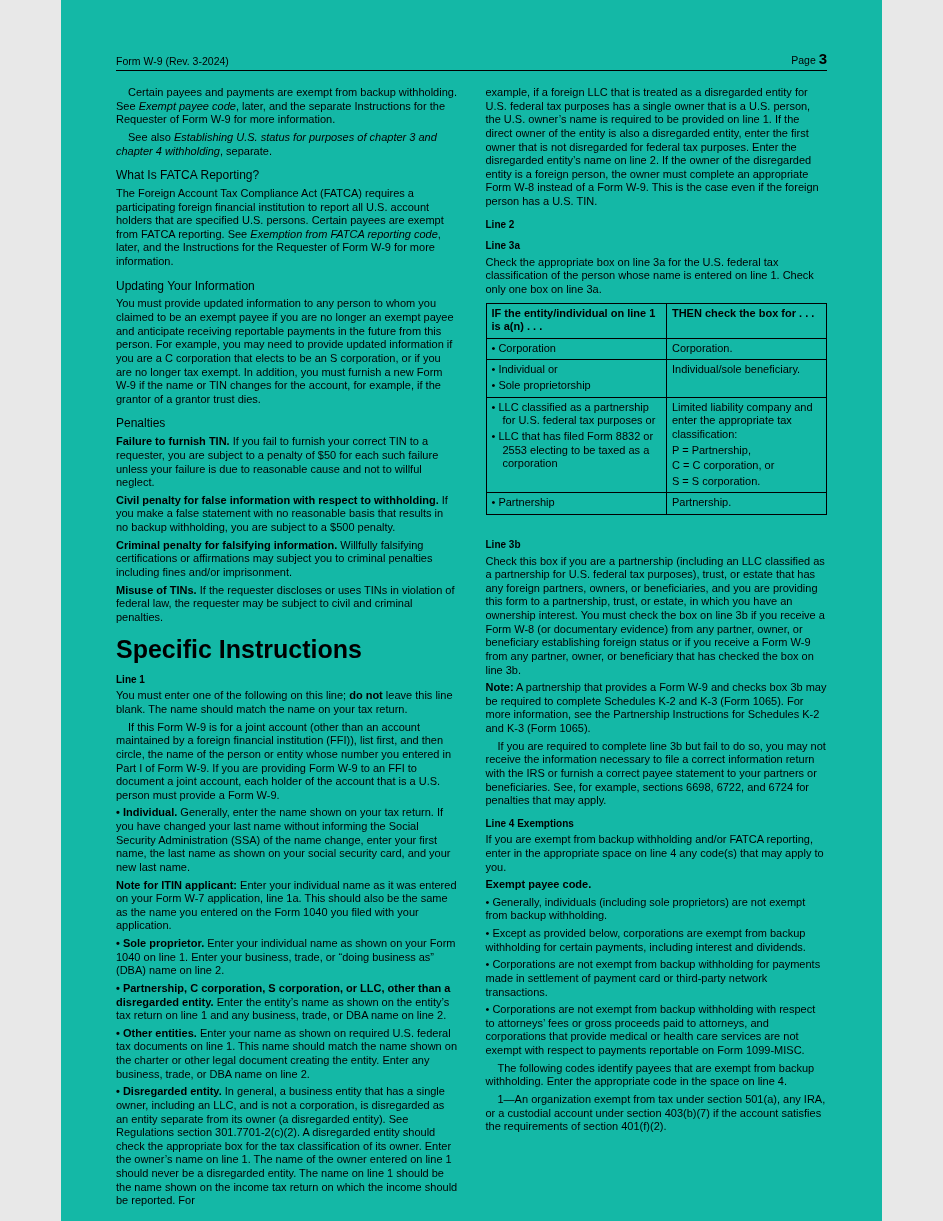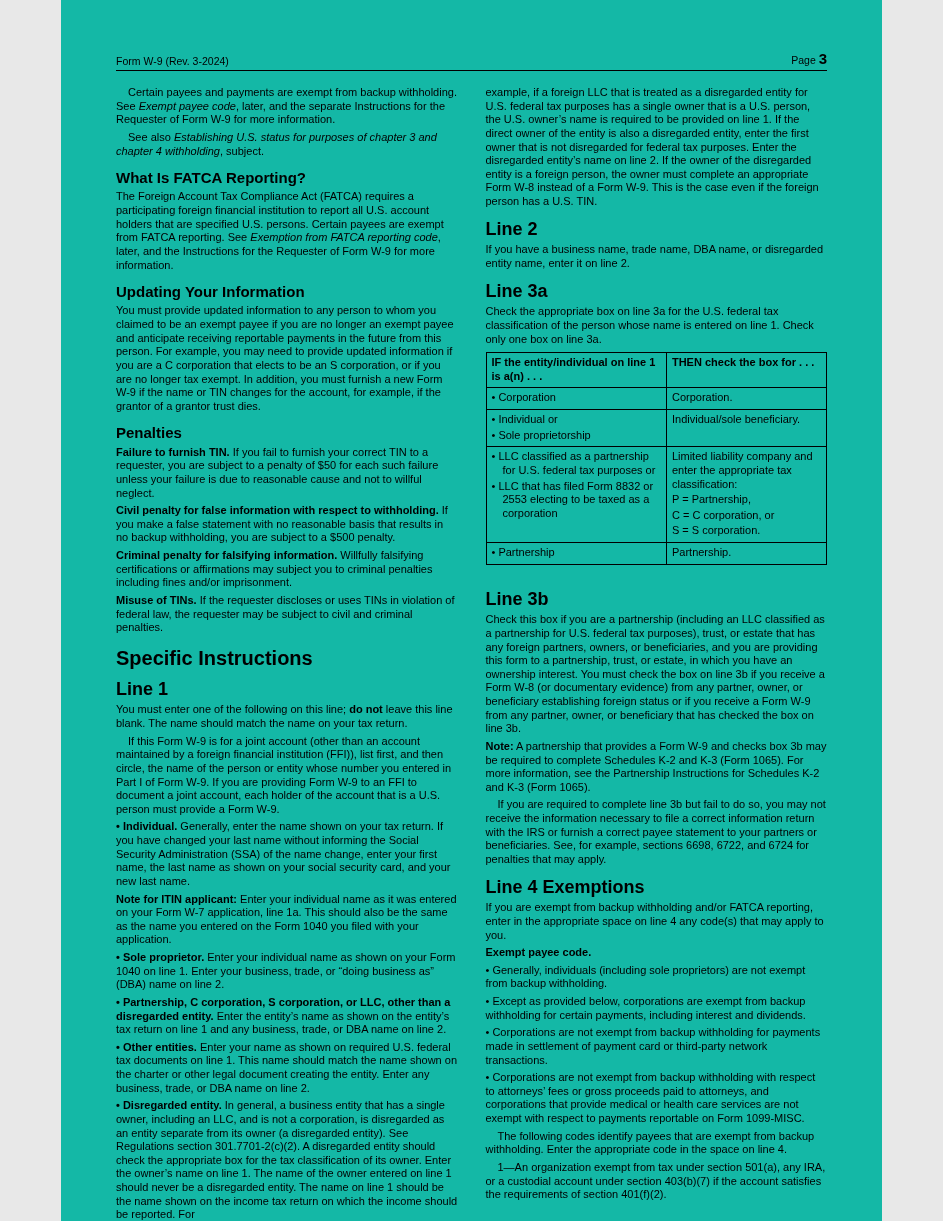--- a/index.html
+++ b/index.html
@@ -13,23 +13,23 @@
     border-bottom:1.5px solid #000; padding-bottom:3px;
   }
   .form-id { font-size:10.5px; }
   .page-ref { font-size:10.5px;text-align:center; }
   .page-ref .num { font-weight:bold; font-size:15px; }
   .columns { display:flex; gap:28px; margin-top:12px; }
   .col { flex:1; min-width:0; font-size:11px; line-height:1.24; }
   .blk { margin:0 0 4px 0; }
   .blk.p { margin:3px 0 4px 0; }
   .indent { text-indent:12px; }
-  .h1 { font-size:20px; font-weight:bold; margin:12px 0 5px 0; line-height:1.1; }
-  .h2 { font-size:15px; font-weight:bold; margin:11px 0 4px 0; line-height:1.15; }
-  .h3 { font-size:18px; font-weight:bold; margin:10px 0 4px 0; line-height:1.15; }
+  .h1 { font-size:25px; font-weight:bold; margin:12px 0 5px 0; line-height:1.1; }
+  .h2 { font-size:12px; font-weight:normal; margin:11px 0 4px 0; line-height:1.15; }
+  .h3 { font-size:10px; font-weight:bold; margin:10px 0 4px 0; line-height:1.15; }
   .b { font-weight:bold; }
   .i { font-style:italic; }
   table.cls-table { border-collapse:collapse; width:100%; margin:6px 0 24px 0; font-size:11px; line-height:1.24; }
   table.cls-table th, table.cls-table td {
     border:1px solid #000; padding:3px 5px 4px 5px; text-align:left; vertical-align:top;
   }
   table.cls-table th { font-weight:bold; }
   table.cls-table th:first-child, table.cls-table td:first-child { width:53%; }
   .cell-line { margin:0 0 2px 0; }
   .cell-line:last-child { margin-bottom:0; }
@@ -39,21 +39,21 @@
 <body>
 
 <div class="page">
   <div class="header">
     <span class="form-id">Form W-9 (Rev. 3-2024)</span>
     <span class="page-ref"><span>Page</span>&nbsp;<span class="num">3</span></span>
   </div>
   <div class="columns">
     <div class="col">
         <div class="blk p indent"><span>Certain payees and payments are exempt from backup withholding. See </span><span class="i">Exempt payee code</span><span>, later, and the separate Instructions for the Requester of Form W-9 for more information.</span></div>
-        <div class="blk p indent"><span>See also </span><span class="i">Establishing U.S. status for purposes of chapter 3 and chapter 4 withholding</span><span>, subject.</span></div>
+        <div class="blk p indent"><span>See also </span><span class="i">Establishing U.S. status for purposes of chapter 3 and chapter 4 withholding</span><span>, separate.</span></div>
         <div class="blk h2"><span>What Is FATCA Reporting?</span></div>
         <div class="blk p"><span>The Foreign Account Tax Compliance Act (FATCA) requires a participating foreign financial institution to report all U.S. account holders that are specified U.S. persons. Certain payees are exempt from FATCA reporting. See </span><span class="i">Exemption from FATCA reporting code</span><span>, later, and the Instructions for the Requester of Form W-9 for more information.</span></div>
         <div class="blk h2"><span>Updating Your Information</span></div>
         <div class="blk p"><span>You must provide updated information to any person to whom you claimed to be an exempt payee if you are no longer an exempt payee and anticipate receiving reportable payments in the future from this person. For example, you may need to provide updated information if you are a C corporation that elects to be an S corporation, or if you are no longer tax exempt. In addition, you must furnish a new Form W-9 if the name or TIN changes for the account, for example, if the grantor of a grantor trust dies.</span></div>
         <div class="blk h2"><span>Penalties</span></div>
         <div class="blk p"><span class="b ">Failure to furnish TIN.</span><span> If you fail to furnish your correct TIN to a requester, you are subject to a penalty of $50 for each such failure unless your failure is due to reasonable cause and not to willful neglect.</span></div>
         <div class="blk p"><span class="b ">Civil penalty for false information with respect to withholding.</span><span> If you make a false statement with no reasonable basis that results in no backup withholding, you are subject to a $500 penalty.</span></div>
         <div class="blk p"><span class="b ">Criminal penalty for falsifying information.</span><span> Willfully falsifying certifications or affirmations may subject you to criminal penalties including fines and/or imprisonment.</span></div>
         <div class="blk p"><span class="b ">Misuse of TINs.</span><span> If the requester discloses or uses TINs in violation of federal law, the requester may be subject to civil and criminal penalties.</span></div>
         <div class="blk h1"><span>Specific Instructions</span></div>
@@ -63,21 +63,20 @@
         <div class="blk p"><span class="b ">• Individual.</span><span> Generally, enter the name shown on your tax return. If you have changed your last name without informing the Social Security Administration (SSA) of the name change, enter your first name, the last name as shown on your social security card, and your new last name.</span></div>
         <div class="blk p"><span class="b ">Note for ITIN applicant:</span><span> Enter your individual name as it was entered on your Form W-7 application, line 1a. This should also be the same as the name you entered on the Form 1040 you filed with your application.</span></div>
         <div class="blk p"><span class="b ">• Sole proprietor.</span><span> Enter your individual name as shown on your Form 1040 on line 1. Enter your business, trade, or “doing business as” (DBA) name on line 2.</span></div>
         <div class="blk p"><span class="b ">• Partnership, C corporation, S corporation, or LLC, other than a disregarded entity.</span><span> Enter the entity’s name as shown on the entity’s tax return on line 1 and any business, trade, or DBA name on line 2.</span></div>
         <div class="blk p"><span class="b ">• Other entities.</span><span> Enter your name as shown on required U.S. federal tax documents on line 1. This name should match the name shown on the charter or other legal document creating the entity. Enter any business, trade, or DBA name on line 2.</span></div>
         <div class="blk p"><span class="b ">• Disregarded entity.</span><span> In general, a business entity that has a single owner, including an LLC, and is not a corporation, is disregarded as an entity separate from its owner (a disregarded entity). See Regulations section 301.7701-2(c)(2). A disregarded entity should check the appropriate box for the tax classification of its owner. Enter the owner’s name on line 1. The name of the owner entered on line 1 should never be a disregarded entity. The name on line 1 should be the name shown on the income tax return on which the income should be reported. For</span></div>
       </div>
     <div class="col">
         <div class="blk p"><span>example, if a foreign LLC that is treated as a disregarded entity for U.S. federal tax purposes has a single owner that is a U.S. person, the U.S. owner’s name is required to be provided on line 1. If the direct owner of the entity is also a disregarded entity, enter the first owner that is not disregarded for federal tax purposes. Enter the disregarded entity’s name on line 2. If the owner of the disregarded entity is a foreign person, the owner must complete an appropriate Form W-8 instead of a Form W-9. This is the case even if the foreign person has a U.S. TIN.</span></div>
         <div class="blk h3"><span>Line 2</span></div>
-        <div class="blk p"><span>If you have a business name, trade name, DBA name, or disregarded entity name, enter it on line 2.</span></div>
         <div class="blk h3"><span>Line 3a</span></div>
         <div class="blk p"><span>Check the appropriate box on line 3a for the U.S. federal tax classification of the person whose name is entered on line 1. Check only one box on line 3a.</span></div>
         <table class="cls-table">
           <thead>
             <tr>
               <th>IF the entity/individual on line 1 is a(n) . . .</th>
               <th>THEN check the box for . . .</th>
             </tr>
           </thead>
           <tbody>

